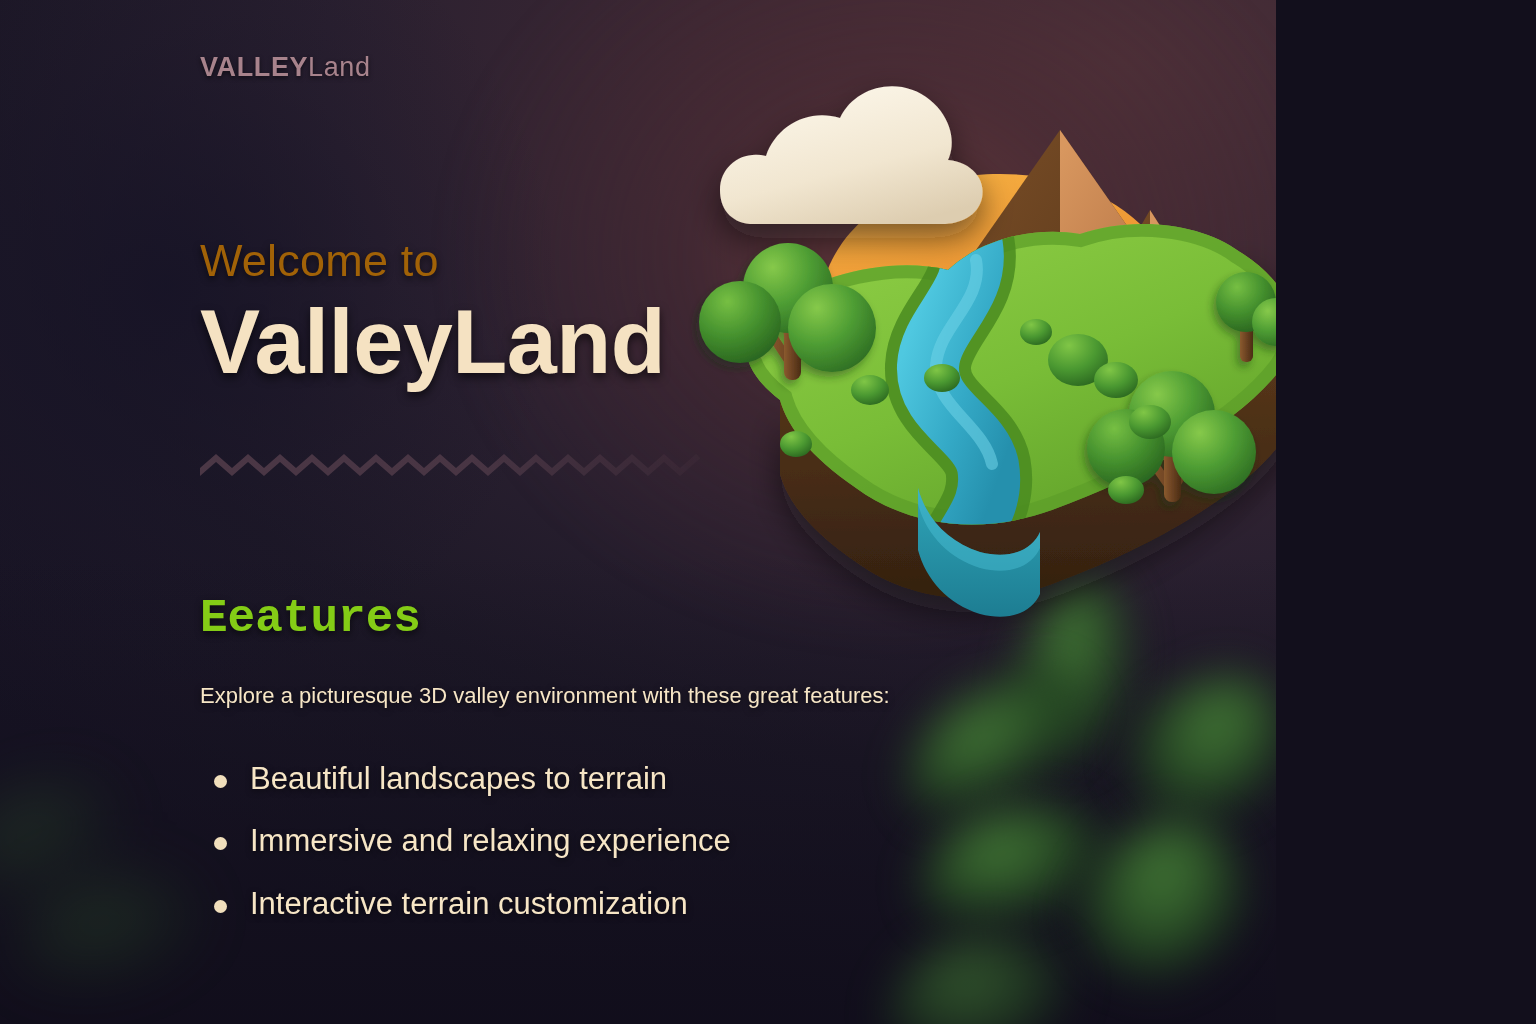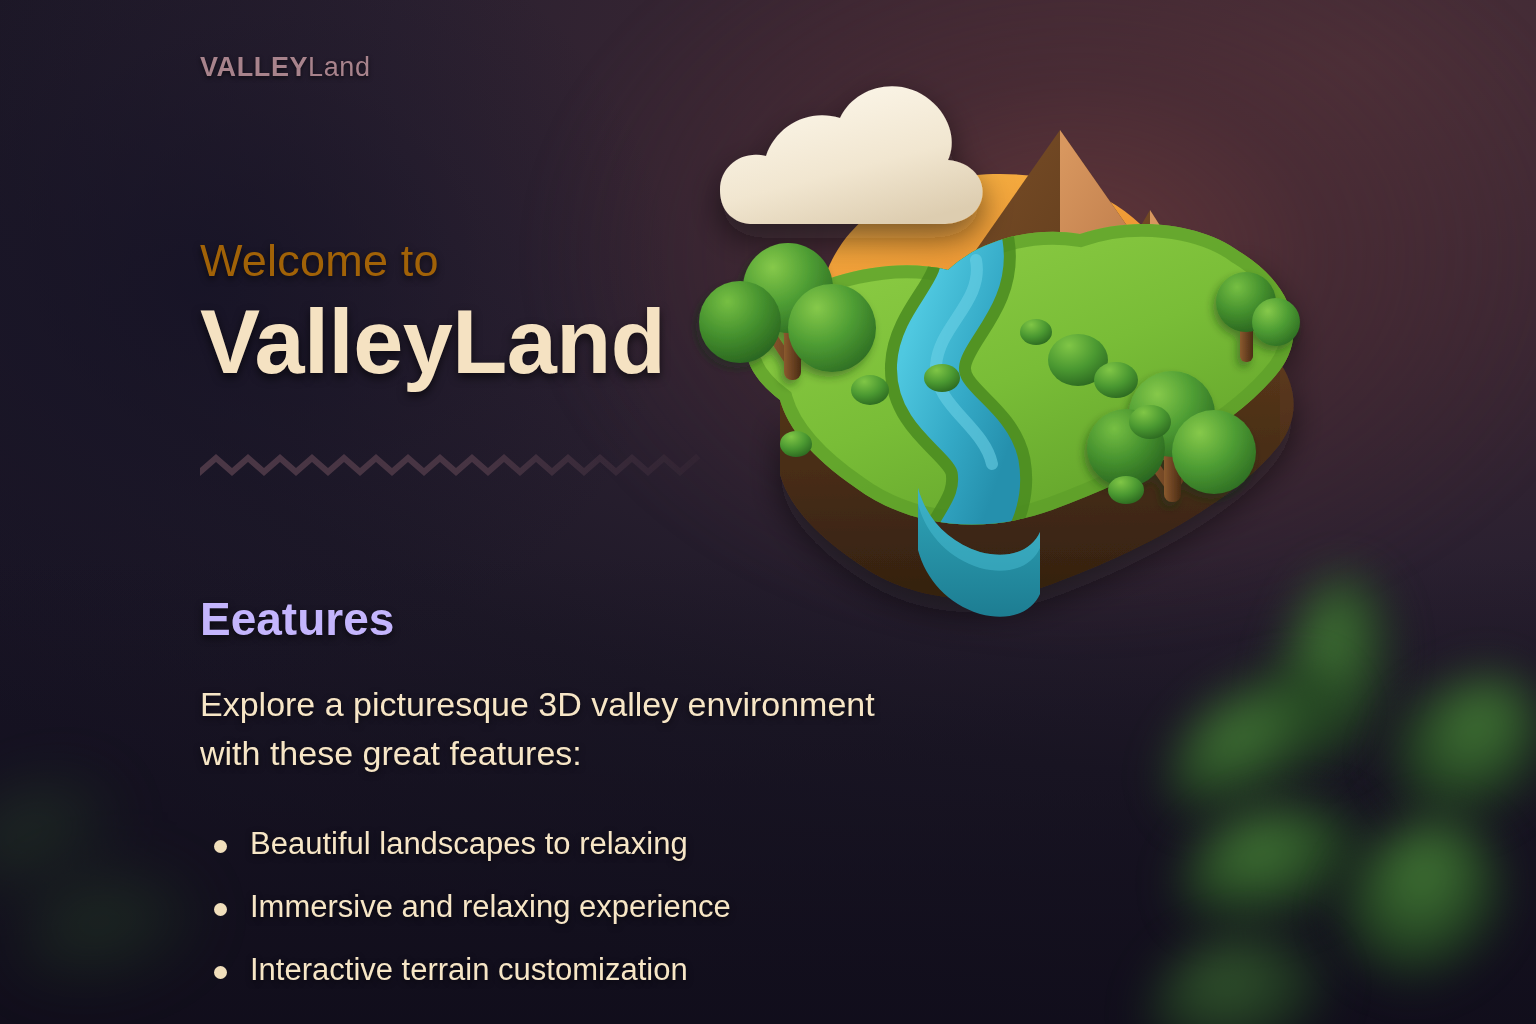--- a/index.html
+++ b/index.html
@@ -7,21 +7,21 @@
     margin: 0;
     padding: 0;
     background: #120f1c;
   }
   body {
     font-family: "Liberation Sans", sans-serif;
   }
 
   #stage {
     position: relative;
-    width: 1536px;
+    width: 1276px;
     height: 1024px;
     overflow: hidden;
     background: #1c1728;
   }
 
   
   .bg-base {
     position: absolute;
     inset: 0;
     background:
@@ -120,27 +120,28 @@
   
   #features {
     position: absolute;
     left: 200px;
     top: 558px;
     width: 800px;
   }
   #features-heading {
     font-size: 46px;
     font-weight: 700;
-    color: #c4b5fd;
+    color: #84cc16;
     line-height: 1;
     text-shadow: 0 3px 7px rgba(0,0,0,0.6);
+    font-family: Liberation Mono, monospace;
   }
   #features-intro {
     margin-top: 26px;
-    font-size: 34px;
+    font-size: 22px;
     font-weight: 400;
     color: #f7e6c6;
     line-height: 1.42;
     max-width: 740px;
     text-shadow: 0 2px 6px rgba(0,0,0,0.55);
   }
   #feature-list {
     list-style: none;
     margin: 48px 0 0 0;
     padding: 0;
@@ -223,21 +224,21 @@
       <line x1="0" y1="5" x2="500" y2="5" stroke="url(#zzLine)" stroke-width="1.2"></line>
       <line x1="0" y1="33" x2="500" y2="33" stroke="url(#zzLine)" stroke-width="1.2"></line>
       <polyline points="0,26 16,12 32,26 48,12 64,26 80,12 96,26 112,12 128,26 144,12 160,26 176,12 192,26 208,12 224,26 240,12 256,26 272,12 288,26 304,12 320,26 336,12 352,26 368,12 384,26 400,12 416,26 432,12 448,26 464,12 480,26 496,12" fill="none" stroke="url(#zzFade)" stroke-width="6" stroke-linejoin="miter" stroke-linecap="square"></polyline>
     </svg>
   </div>
 
   <div id="features">
     <h2 id="features-heading">Eeatures</h2>
     <p id="features-intro">Explore a picturesque 3D valley environment with these great features:</p>
     <ul id="feature-list">
-      <li><span class="dot"></span><span>Beautiful landscapes to relaxing</span></li>
+      <li><span class="dot"></span><span>Beautiful landscapes to terrain</span></li>
       <li><span class="dot"></span><span>Immersive and relaxing experience</span></li>
       <li><span class="dot"></span><span>Interactive terrain customization</span></li>
     </ul>
   </div>
 
   <div id="illustration">
     <svg viewBox="0 0 680 600" aria-hidden="true">
       <defs>
 
         <linearGradient id="gGrass" x1="0.15" y1="0" x2="0.85" y2="1">

